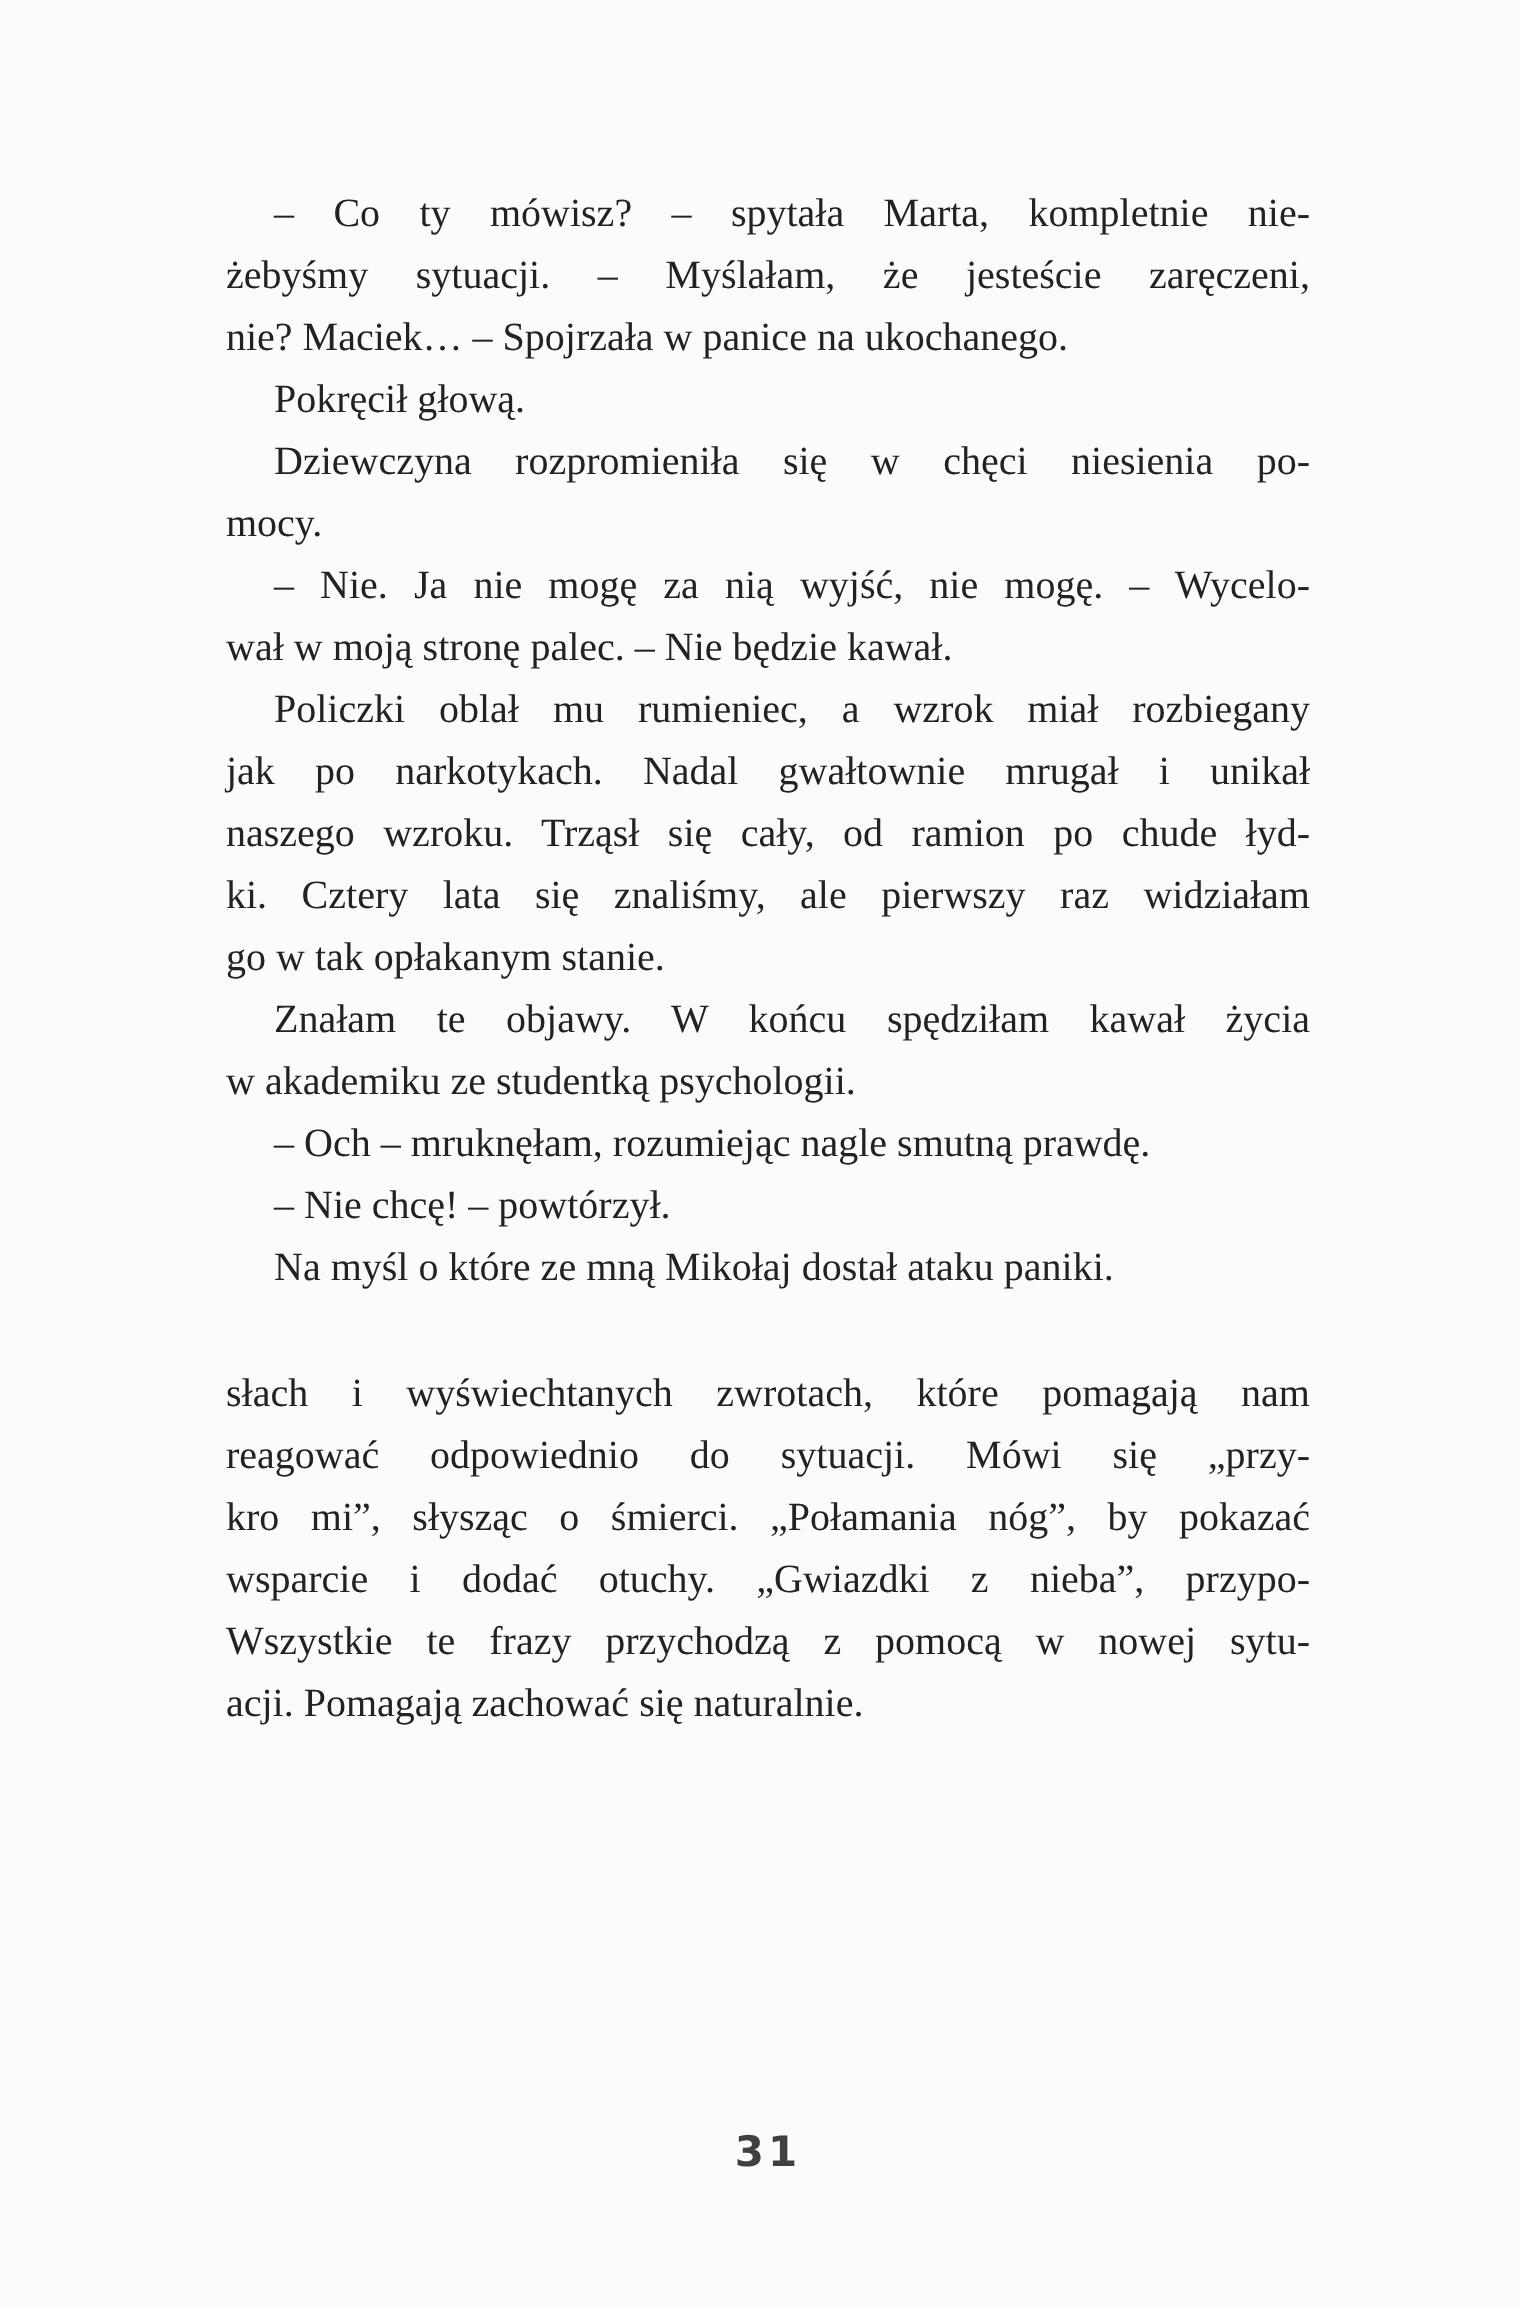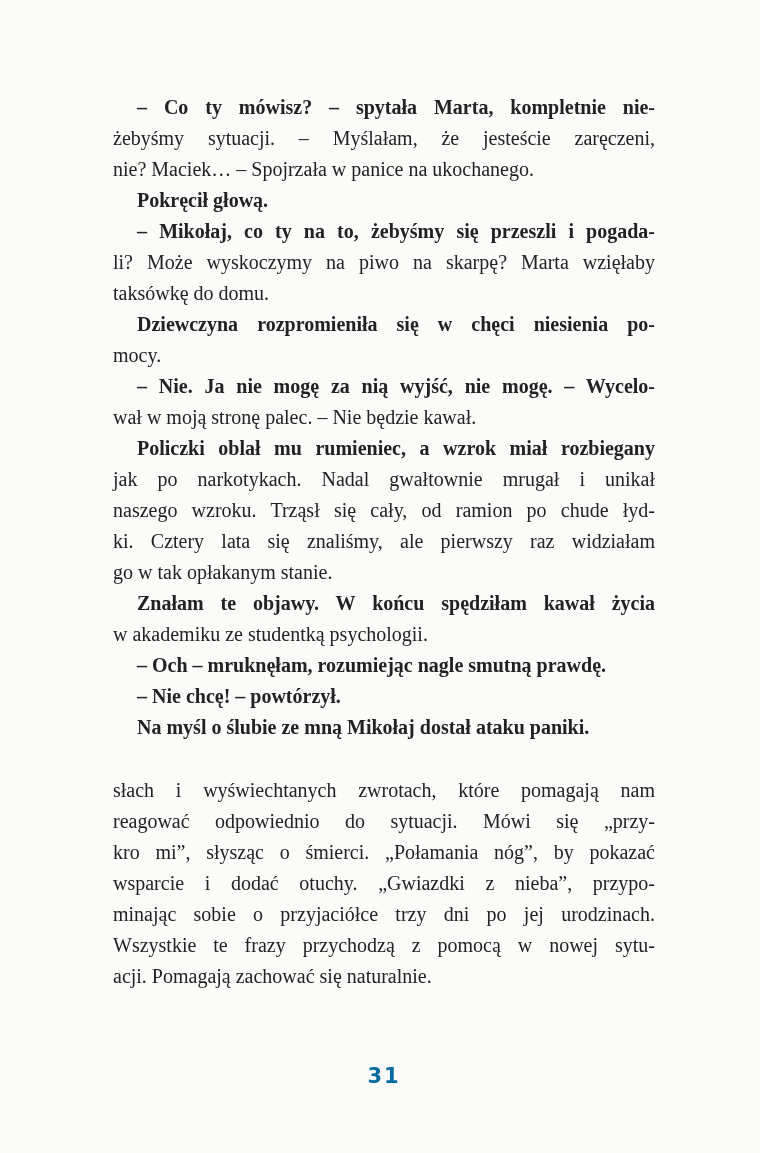--- a/index.html
+++ b/index.html
@@ -31,52 +31,47 @@
   .line {
     white-space: nowrap;
     text-align: justify;
     text-align-last: justify;
     height: 31px;
   }
   .line.last {
     text-align: center;
     text-align-last: left;
   }
-  .line.indent { padding-left: 24px; font-weight: bold; }
+  .line.indent { padding-left: 24px; }
   .page-number {
     position: absolute;
     left: 113px;
     top: 1066px;
     width: 542px;
     text-align: center;
     font-family: "DejaVu Sans", "Liberation Sans", sans-serif;
     font-weight: 700;
     font-size: 21px;
     line-height: 1;
     letter-spacing: 2px;
-    color: #0369a1;
+    color: #404040;
   }
 </style>
 </head>
 <body style="background: rgb(251, 251, 249);">
 
 <main class="book-page">
   <section class="text-block" style="color: rgb(34, 34, 34);">
       <div class="paragraph">
         <div class="line indent">– Co ty mówisz? – spytała Marta, kompletnie nie-</div>
         <div class="line">żebyśmy sytuacji. – Myślałam, że jesteście zaręczeni,</div>
         <div class="line last">nie? Maciek… – Spojrzała w panice na ukochanego.</div>
       </div>
       <div class="paragraph">
         <div class="line last indent">Pokręcił głową.</div>
-      </div>
-      <div class="paragraph">
-        <div class="line indent">– Mikołaj, co ty na to, żebyśmy się przeszli i pogada-</div>
-        <div class="line">li? Może wyskoczymy na piwo na skarpę? Marta wzięłaby</div>
-        <div class="line last">taksówkę do domu.</div>
       </div>
       <div class="paragraph">
         <div class="line indent">Dziewczyna rozpromieniła się w chęci niesienia po-</div>
         <div class="line last">mocy.</div>
       </div>
       <div class="paragraph">
         <div class="line indent">– Nie. Ja nie mogę za nią wyjść, nie mogę. – Wycelo-</div>
         <div class="line last">wał w moją stronę palec. – Nie będzie kawał.</div>
       </div>
       <div class="paragraph">
@@ -90,26 +85,25 @@
         <div class="line indent">Znałam te objawy. W końcu spędziłam kawał życia</div>
         <div class="line last">w akademiku ze studentką psychologii.</div>
       </div>
       <div class="paragraph">
         <div class="line last indent">– Och – mruknęłam, rozumiejąc nagle smutną prawdę.</div>
       </div>
       <div class="paragraph">
         <div class="line last indent">– Nie chcę! – powtórzył.</div>
       </div>
       <div class="paragraph">
-        <div class="line last indent">Na myśl o ślubie ze mną Mikołaj dostał ataku paniki.</div>
+        <div class="line last indent">Na myśl o które ze mną Mikołaj dostał ataku paniki.</div>
       </div>
       <div class="paragraph gap-before">
         <div class="line">słach i wyświechtanych zwrotach, które pomagają nam</div>
         <div class="line">reagować odpowiednio do sytuacji. Mówi się „przy-</div>
         <div class="line">kro mi”, słysząc o śmierci. „Połamania nóg”, by pokazać</div>
         <div class="line">wsparcie i dodać otuchy. „Gwiazdki z nieba”, przypo-</div>
-        <div class="line">minając sobie o przyjaciółce trzy dni po jej urodzinach.</div>
         <div class="line">Wszystkie te frazy przychodzą z pomocą w nowej sytu-</div>
         <div class="line last">acji. Pomagają zachować się naturalnie.</div>
       </div>
     </section>
   <div class="page-number">31</div>
 </main>
 
 </body></html>

